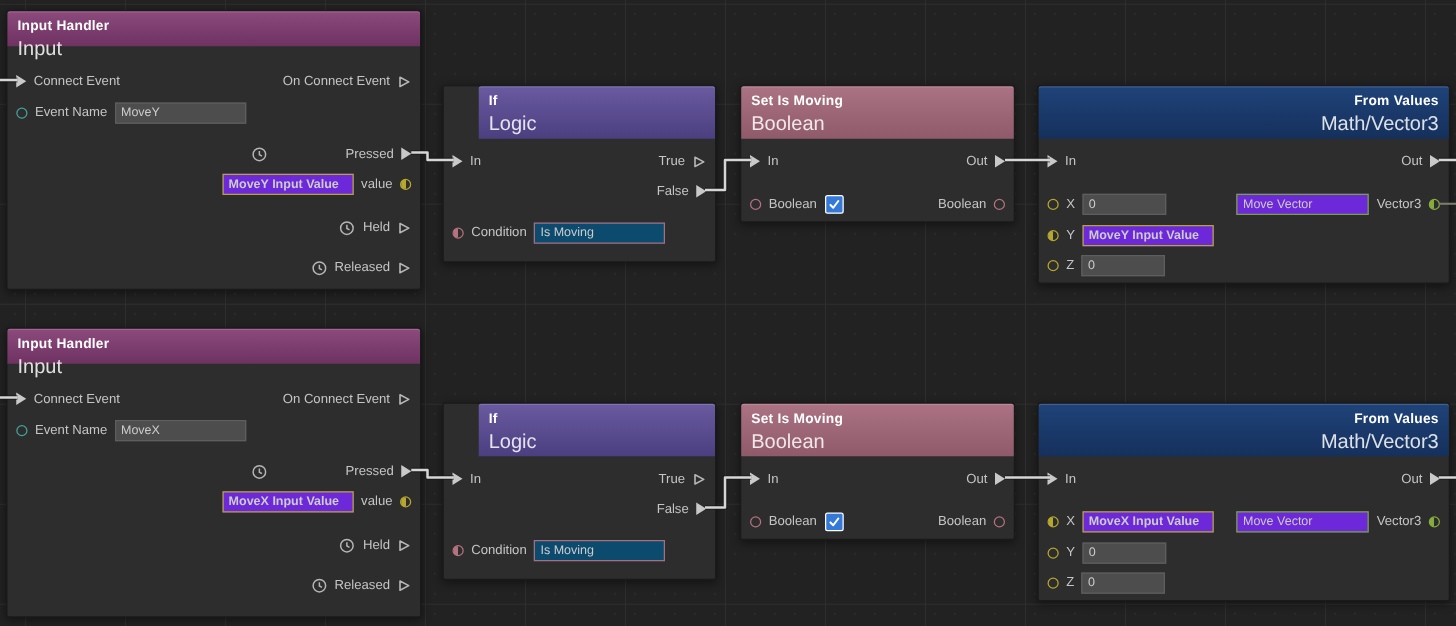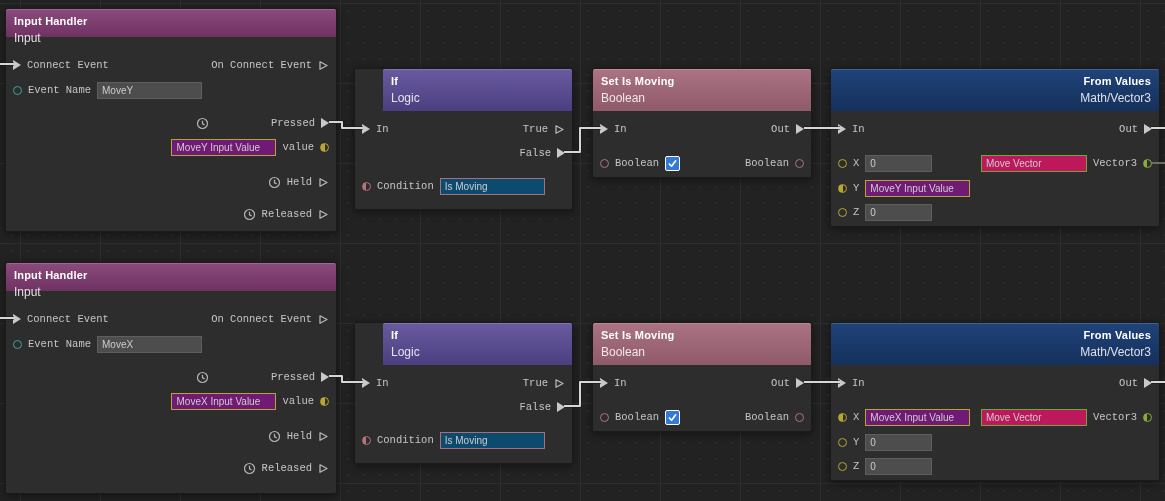--- a/index.html
+++ b/index.html
@@ -19,50 +19,50 @@
   .wire-shadow path{stroke:#181818;stroke-width:4;opacity:.55;stroke-linejoin:round;}
   .wire-main path{stroke:#d6d6d6;stroke-width:2;stroke-linejoin:round;stroke-linecap:butt;}
   .wire-vector path{stroke:#7a7f72;stroke-width:1.6;}
 
   .node{position:absolute;z-index:10;background:#2d2d2d;border:1px solid #1a1a1a;border-radius:2px;
         box-shadow:0 2px 8px rgba(0,0,0,.45);box-sizing:border-box;}
   .hdr{padding:6px 8px 0 8px;height:42px;box-sizing:border-box;border-radius:2px 2px 0 0;
        box-shadow:inset 0 1px 0 rgba(255,255,255,.16);}
   .hdr-tall{height:28px;}
   .hdr .title{font-weight:bold;font-size:11px;color:#ffffff;letter-spacing:.2px;}
-  .hdr .sub{font-size:12px;color:rgba(255,255,255,.85);margin-top:4px;}
+  .hdr .sub{font-size:16px;color:rgba(255,255,255,.85);margin-top:4px;}
   .hdr.magenta{background:linear-gradient(#8c4a7d,#6e3261);}
   .hdr.purple {background:linear-gradient(#6a5aa0,#4b3f80);margin-left:28px;}
   .hdr.rose   {background:linear-gradient(#ab7384,#8f5a69);}
   .hdr.blue   {background:linear-gradient(#1f4379,#15305c);text-align:right;}
 
   .row{position:absolute;left:0;right:0;height:24px;display:flex;align-items:center;
        padding:0 7px;box-sizing:border-box;gap:6px;font-size:10.5px;color:#c5c5c5;}
   .row.right{justify-content:flex-end;}
   .row.split{justify-content:space-between;}
   .pgroup{display:flex;align-items:center;gap:6px;}
-  .plabel{white-space:nowrap;font-family:Liberation Mono, monospace;}
+  .plabel{white-space:nowrap;}
   .sp50{width:50px;flex:none;}
 
   .arrow-f{width:0;height:0;flex:none;
     border-top:5px solid transparent;border-bottom:5px solid transparent;border-left:8px solid #c9c9c9;}
   .oarr{flex:none;}
   .oarr path{fill:none;stroke:#b6b6b6;stroke-width:1.3;stroke-linejoin:round;}
 
   .cport{width:9px;height:9px;border-radius:50%;border:1.5px solid var(--c,#999);box-sizing:border-box;flex:none;}
   .cport.half{background:linear-gradient(90deg,var(--c,#999) 0 50%,transparent 50%);}
 
   .clock{flex:none;}
   .clock circle,.clock path{fill:none;stroke:#b5b5b5;stroke-width:1.2;}
 
   .fld{height:17px;background:#4d4d4d;border:1px solid #5e5e5e;color:#cccccc;font-size:10px;
        padding:0 4px;box-sizing:border-box;font-family:"Liberation Sans",sans-serif;outline:none;flex:none;}
-  .fld.yellow{border-color:#b4a636;background:#701a75;}
+  .fld.yellow{border-color:#b4a636;background:#6d28d9;font-weight:bold;}
   .fld.pink{border-color:#a76f7d;background:#0c4a6e;}
-  .fld.green{border-color:#74a53d;background:#be185d;}
+  .fld.green{border-color:#74a53d;background:#6d28d9;}
 
   .chk{width:13px;height:13px;flex:none;background:#3579d8;border:1.5px solid #ffffff;border-radius:2px;
        box-sizing:content-box;display:flex;align-items:center;justify-content:center;}
   .chk path{fill:none;stroke:#ffffff;stroke-width:1.8;stroke-linecap:round;stroke-linejoin:round;}
 </style>
 </head>
 <body>
 
 <div class="node" style="left:5px;top:8px;width:332px;height:224px">
   <div class="hdr magenta hdr-tall">

